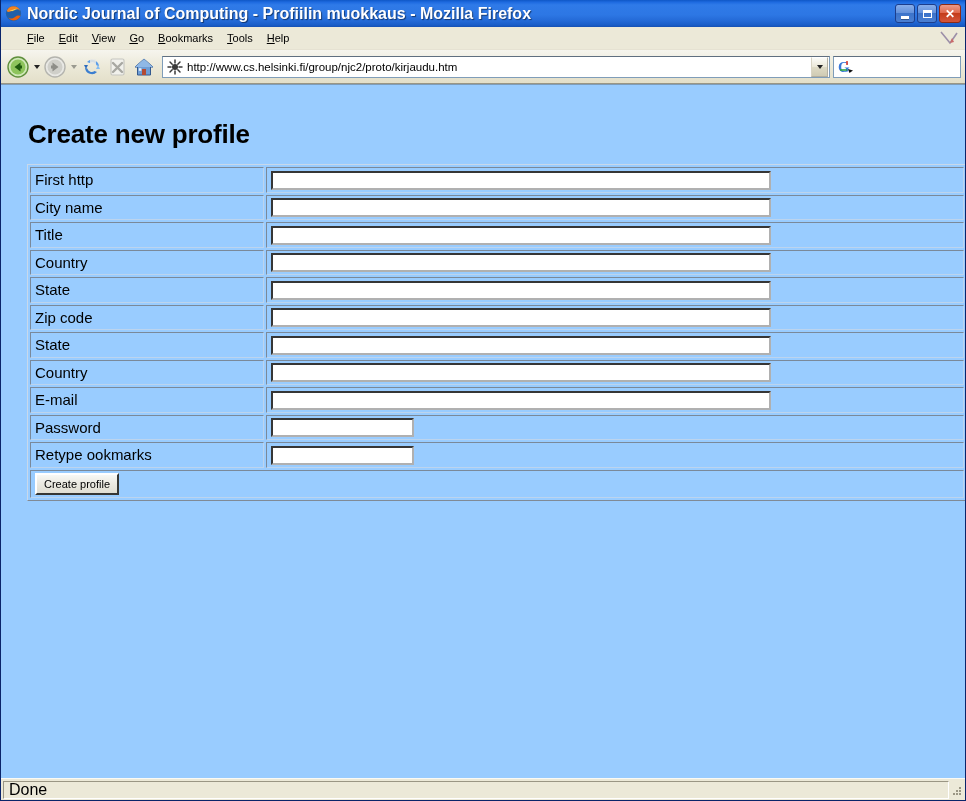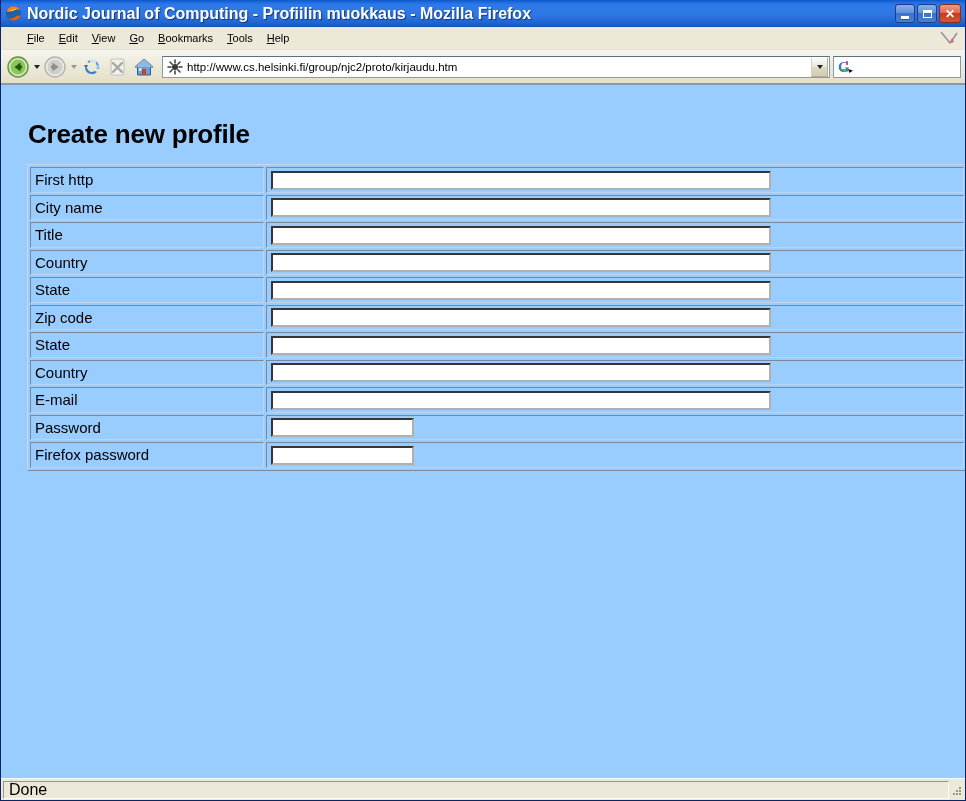--- a/index.html
+++ b/index.html
@@ -509,23 +509,28 @@
               <input class="txt" type="text" value="" style="">
             </td>
           </tr>
           <tr>
             <td class="label-cell">Password</td>
             <td class="input-cell">
               <input class="txt pw" type="password" value="" style="">
             </td>
           </tr>
           <tr>
-            <td class="label-cell">Firefox password</td>
+            <td class="label-cell">Retype ookmarks</td>
             <td class="input-cell">
               <input class="txt pw" type="password" value="" style="">
+            </td>
+          </tr>
+          <tr>
+            <td class="button-cell" colspan="2">
+              <button class="submit-btn">Create profile</button>
             </td>
           </tr>
         </tbody>
       </table>
     </div>
   </div>
 
   <div class="statusbar">
     <div class="status-panel">Done</div>
     <span class="status-grip">

